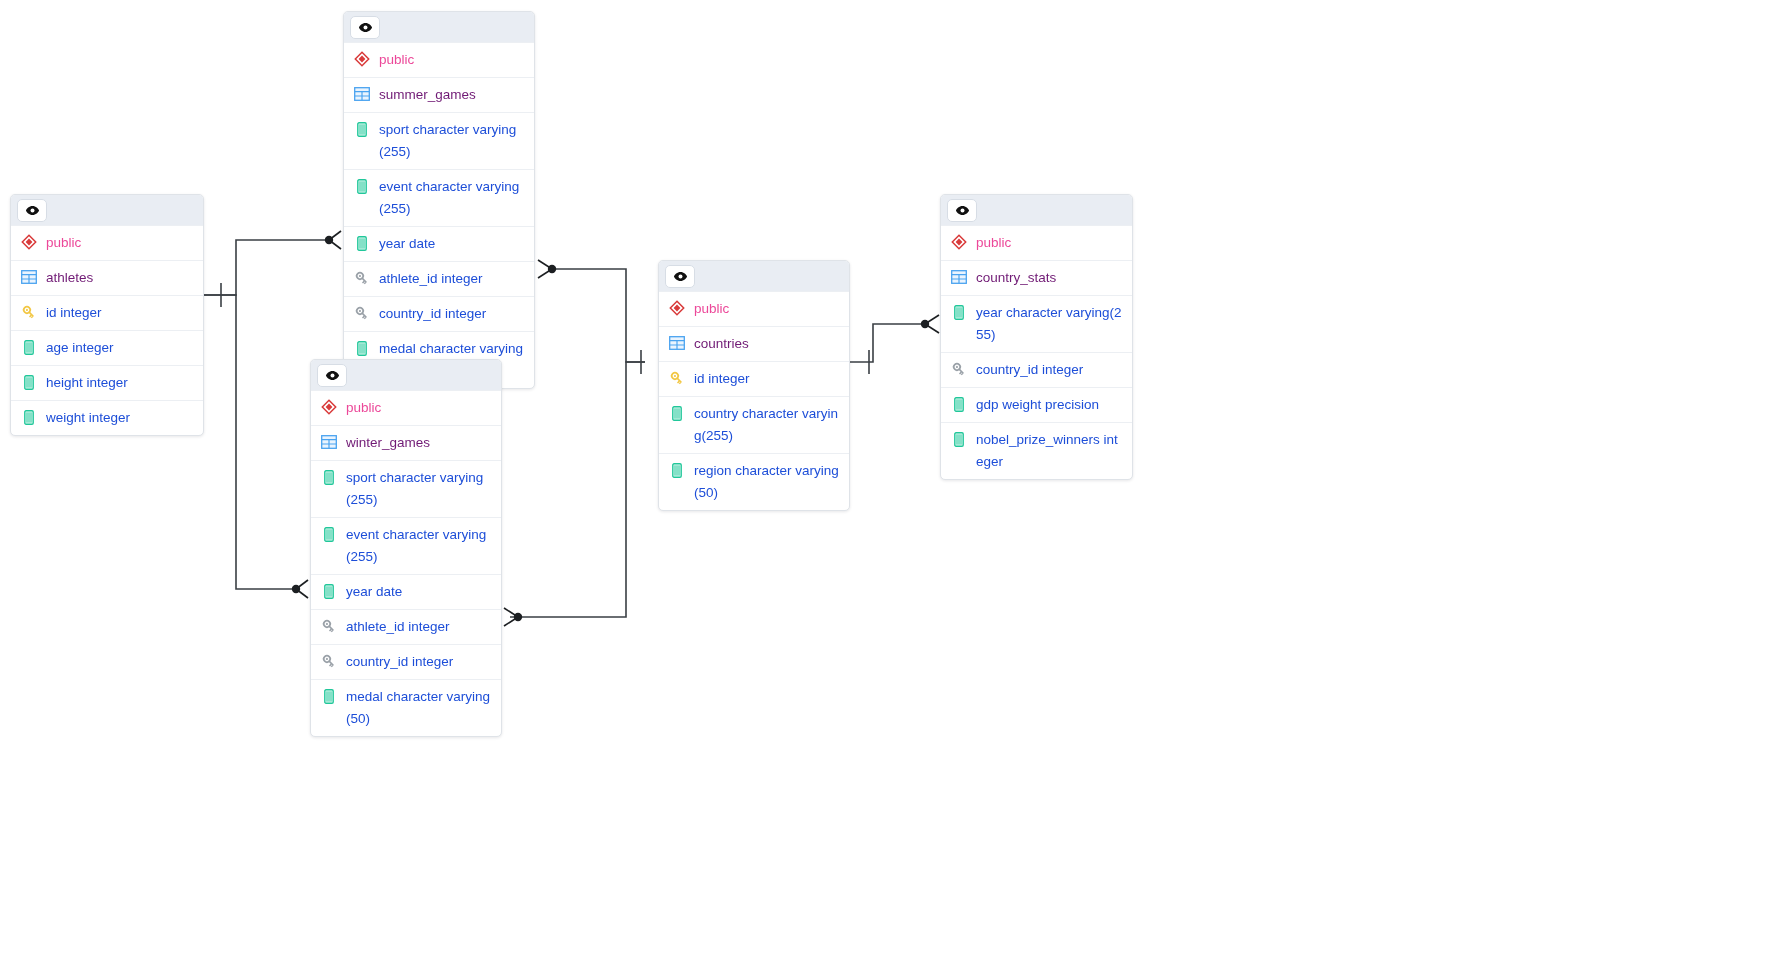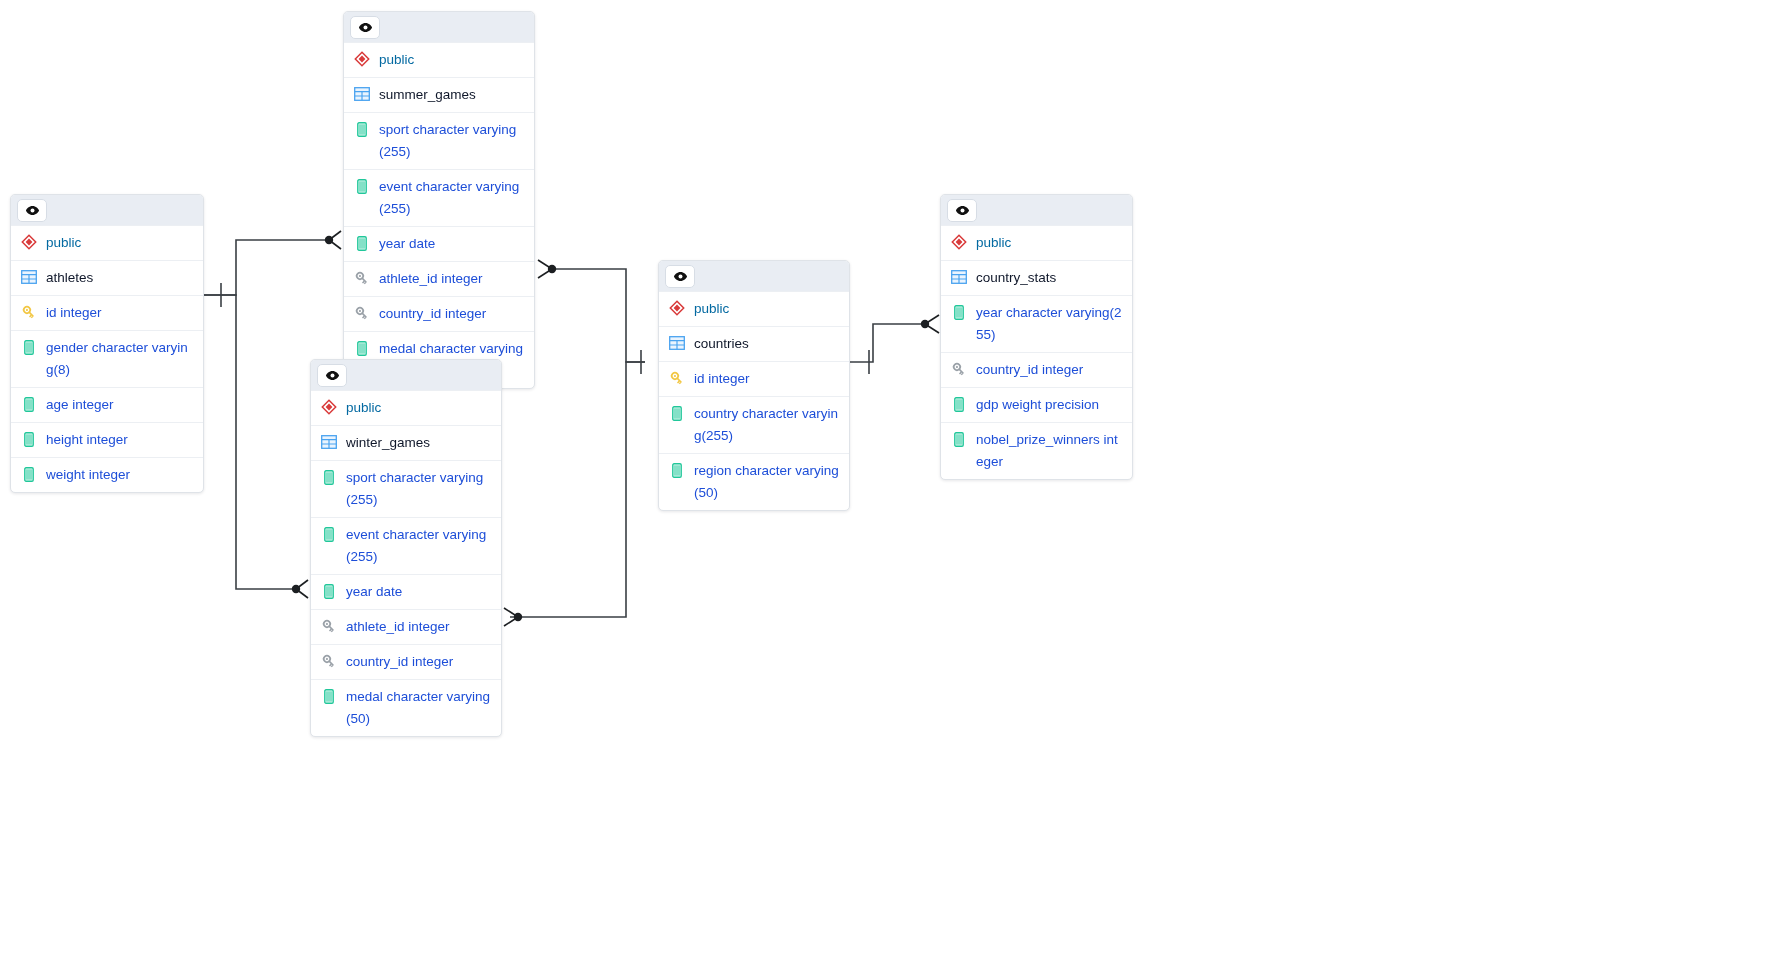--- a/index.html
+++ b/index.html
@@ -47,22 +47,22 @@
   .row:first-of-type{border-top:none;}
   .row .ico{
     flex:0 0 auto;width:18px;height:18px;margin-right:8px;margin-top:1px;
     display:flex;align-items:center;justify-content:center;
   }
   .row .ico svg{display:block;}
   .row .txt{
     font-size:13.5px;color:#1d4ed8;line-height:22px;
     word-break:break-all;
   }
-  .row.schema .txt{color:#0369a1;}
-  .row.tablename .txt{color:#0f172a;}
+  .row.schema .txt{color:#ec4899;}
+  .row.tablename .txt{color:#701a75;}
 </style>
 </head>
 <body>
 
 <div id="canvas">
   <svg id="wires" viewBox="0 0 1772 963" xmlns="http://www.w3.org/2000/svg">
     <g stroke="#3a3f44" stroke-width="1.6" fill="none">
 
       <path d="M204 295 H236 V240 H329"></path>
 
@@ -158,31 +158,20 @@
       </div>
       <div class="row">
         <span class="ico">
           <svg width="10" height="15" viewBox="0 0 10 15">
             <rect x="0.8" y="0.8" width="8.4" height="13.4" rx="1.2" fill="#e9fbf5" stroke="#21c79a" stroke-width="1.4"></rect>
             <line x1="3" y1="2.3" x2="3" y2="12.7" stroke="#21c79a" stroke-width="1"></line>
             <line x1="5" y1="2.3" x2="5" y2="12.7" stroke="#21c79a" stroke-width="1"></line>
             <line x1="7" y1="2.3" x2="7" y2="12.7" stroke="#21c79a" stroke-width="1"></line>
           </svg>
         </span>
-        <span class="txt">gender character varying(8)</span>
-      </div>
-      <div class="row">
-        <span class="ico">
-          <svg width="10" height="15" viewBox="0 0 10 15">
-            <rect x="0.8" y="0.8" width="8.4" height="13.4" rx="1.2" fill="#e9fbf5" stroke="#21c79a" stroke-width="1.4"></rect>
-            <line x1="3" y1="2.3" x2="3" y2="12.7" stroke="#21c79a" stroke-width="1"></line>
-            <line x1="5" y1="2.3" x2="5" y2="12.7" stroke="#21c79a" stroke-width="1"></line>
-            <line x1="7" y1="2.3" x2="7" y2="12.7" stroke="#21c79a" stroke-width="1"></line>
-          </svg>
-        </span>
         <span class="txt">age integer</span>
       </div>
       <div class="row">
         <span class="ico">
           <svg width="10" height="15" viewBox="0 0 10 15">
             <rect x="0.8" y="0.8" width="8.4" height="13.4" rx="1.2" fill="#e9fbf5" stroke="#21c79a" stroke-width="1.4"></rect>
             <line x1="3" y1="2.3" x2="3" y2="12.7" stroke="#21c79a" stroke-width="1"></line>
             <line x1="5" y1="2.3" x2="5" y2="12.7" stroke="#21c79a" stroke-width="1"></line>
             <line x1="7" y1="2.3" x2="7" y2="12.7" stroke="#21c79a" stroke-width="1"></line>
           </svg>

